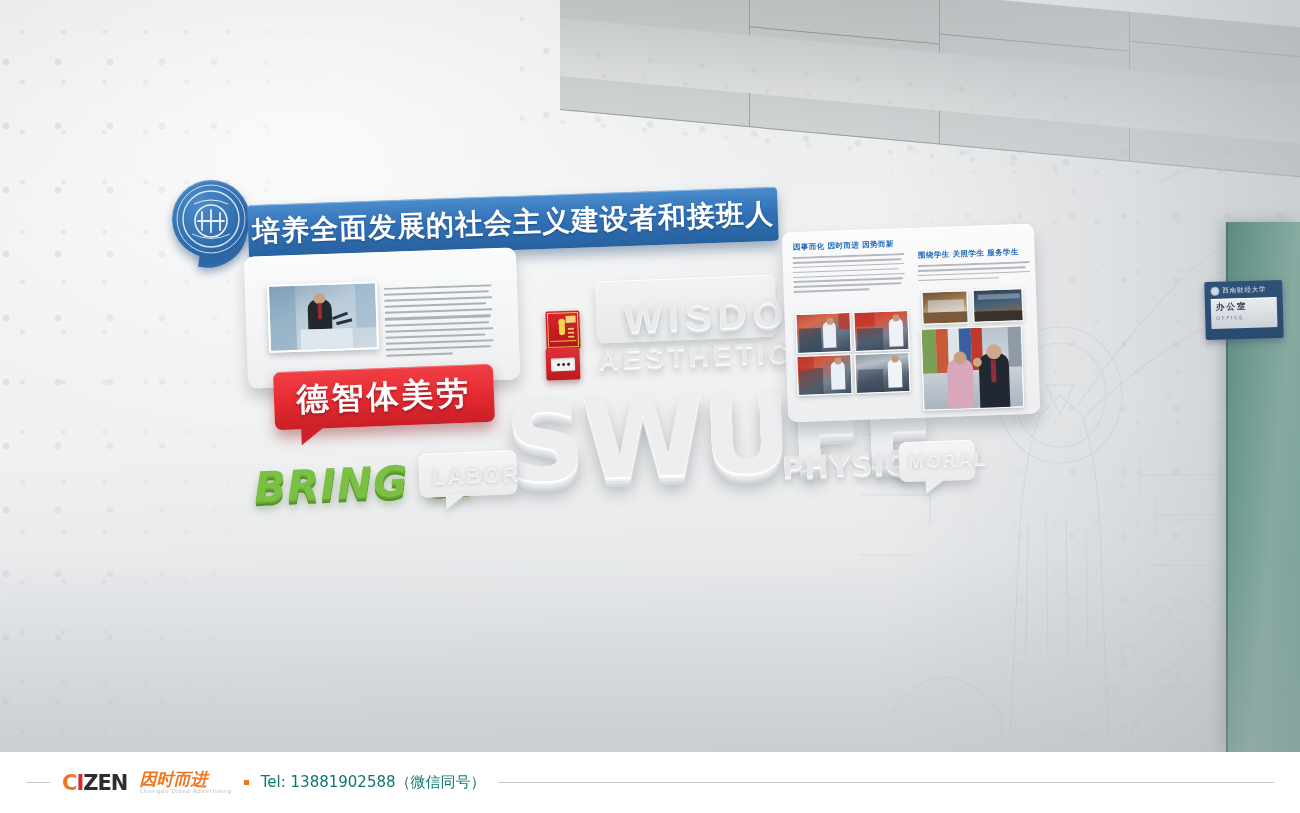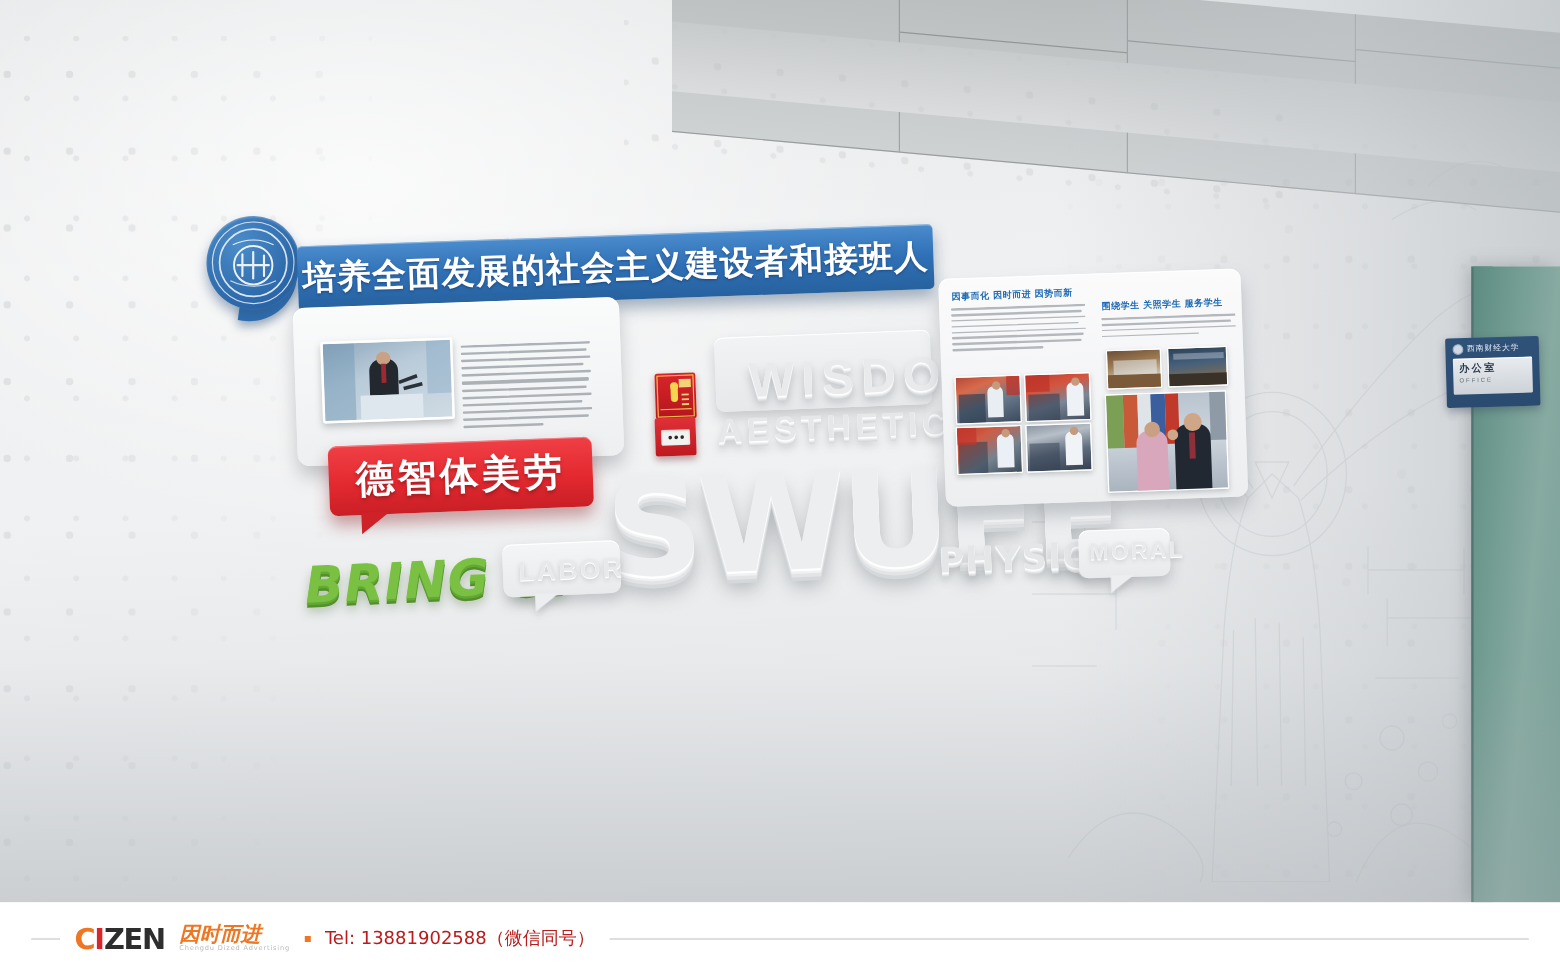--- a/index.html
+++ b/index.html
@@ -308,34 +308,34 @@
   #footer {
     position:absolute; left:0; bottom:0; width:1300px; height:61px;
     background:#ffffff; display:flex; align-items:center;
   }
   #footer-inner { display:flex; align-items:center; width:100%; padding:0 26px; gap:12px; }
   .frule { height:1px; background:#c9c9c9; flex:none; }
   #frule-left { width:24px; }
   #frule-right { flex:1 1 auto; }
   #logo-cizen {
     font-family:"DejaVu Sans","Liberation Sans",sans-serif;
-    font-size:24px; font-weight:900; letter-spacing:-1px;
+    font-size:21px; font-weight:900; letter-spacing:-1px;
     color:#2e2e2e; position:relative; white-space:nowrap;
   }
   .logo-c { color:#ef7622; }
   .logo-i { color:#d9262c; }
   #logo-zh {
     font-family:"DejaVu Sans","Liberation Sans",sans-serif;
     color:#ef7622; font-size:17px; font-weight:700; font-style:italic;
     white-space:nowrap; line-height:1.05;
   }
   #logo-zh-en { color:#b9b9b9; font-size:5.5px; letter-spacing:.7px; font-style:normal; font-weight:400; }
   #fdot { width:5px; height:5px; background:#ef7622; flex:none; }
   #ftel {
-    font-size:15px; color:#b91c1c; white-space:nowrap;
+    font-size:15px; color:#0f766e; white-space:nowrap;
     font-family:"DejaVu Sans","Liberation Sans",sans-serif;
     text-align:center;
   }
 </style>
 </head>
 <body>
 
 <div id="stage">
 
   <div id="photo">

